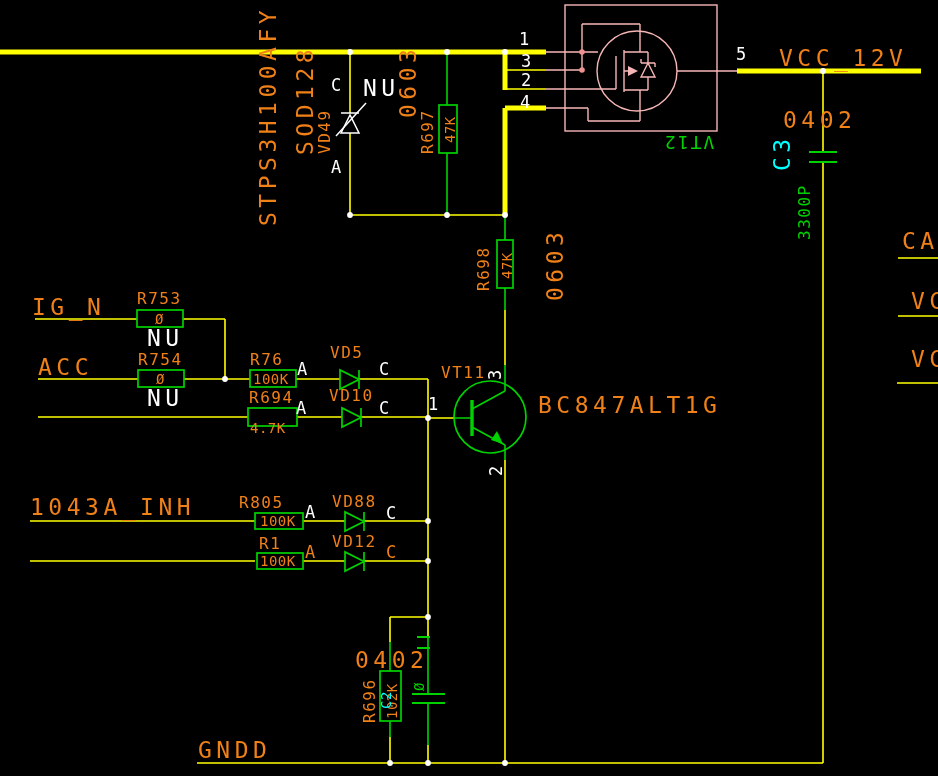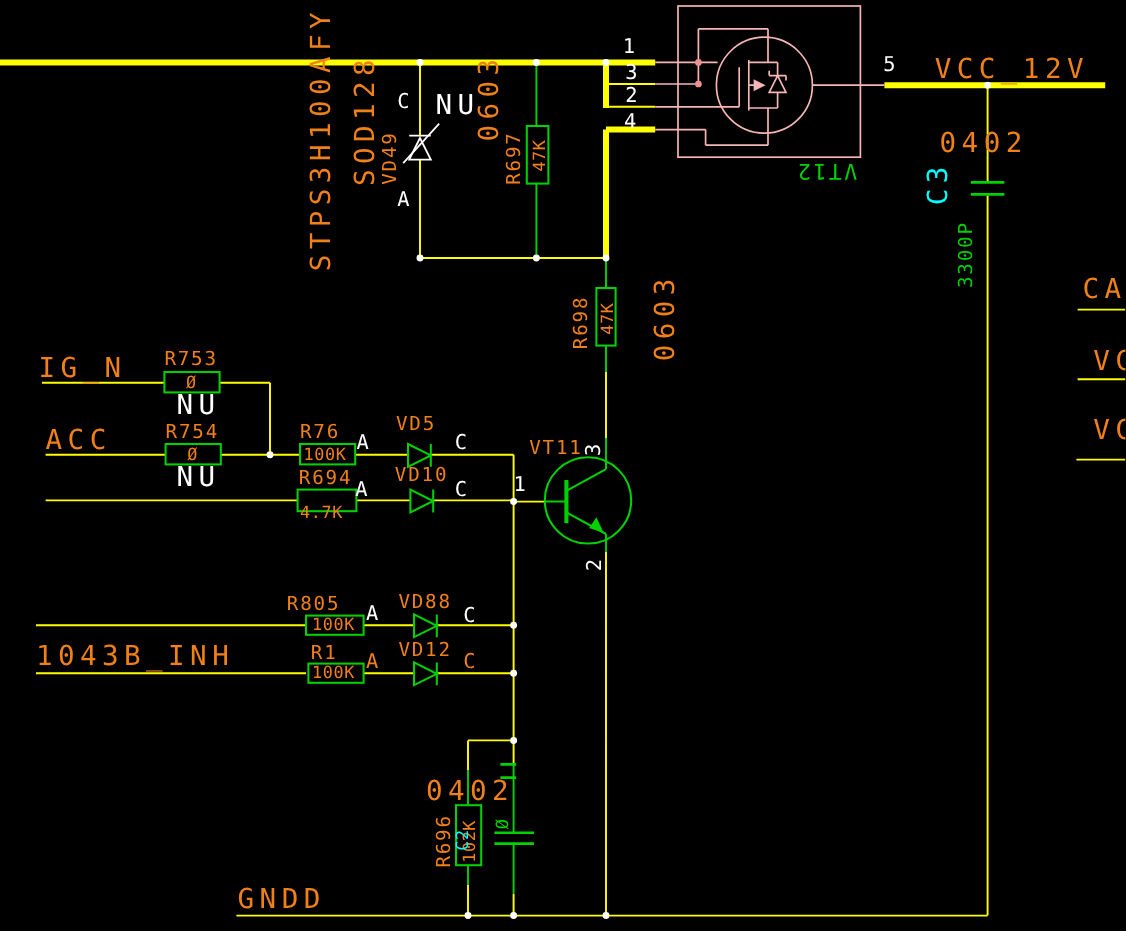--- a/index.html
+++ b/index.html
@@ -152,21 +152,21 @@
         <circle class="dot" cx="428" cy="617" r="2.9"></circle>
       <circle class="dot" cx="390" cy="763" r="2.9"></circle>
         <circle class="dot" cx="428" cy="763" r="2.9"></circle>
       <circle class="dot" cx="505" cy="763" r="2.9"></circle>
     </g>
   </svg>
 
   <div class="txt t-lg" style="left:779px;top:47px">VCC_12V</div>
   <div class="txt t-lg" style="left:32px;top:296px">IG_N</div>
   <div class="txt t-lg" style="left:38px;top:356px">ACC</div>
-  <div class="txt t-lg" style="left:30px;top:536px">1043B_INH</div>
+  <div class="txt t-lg" style="left:30px;top:496px">1043A_INH</div>
   <div class="txt t-lg" style="left:198px;top:739px">GNDD</div>
   <div class="txt t-lg" style="left:902px;top:230px">CAR</div>
   <div class="txt t-lg" style="left:911px;top:290px">VC</div>
   <div class="txt t-lg" style="left:911px;top:348px">VC</div>
 
   <div class="txt t-lg rot" style="left:257px;top:226px">STPS3H100AFY</div>
   <div class="txt t-lg rot" style="left:294px;top:155px">SOD128</div>
   <div class="txt t-md rot" style="left:317px;top:154px">VD49</div>
   <div class="txt t-pin" style="left:331px;top:77px">C</div>
   <div class="txt t-pin" style="left:331px;top:159px">A</div>
@@ -206,20 +206,21 @@
   <div class="txt t-pin" style="left:297px;top:361px">A</div>
   <div class="txt t-pin" style="left:379px;top:361px">C</div>
   <div class="txt t-md" style="left:329px;top:388px">VD10</div>
   <div class="txt t-pin" style="left:296px;top:400px">A</div>
   <div class="txt t-pin" style="left:379px;top:400px">C</div>
 
   <div class="txt t-pin" style="left:428px;top:396px">1</div>
   <div class="txt t-md" style="left:441px;top:365px">VT11</div>
   <div class="txt t-pin rot" style="left:487px;top:380px">3</div>
   <div class="txt t-pin rot" style="left:488px;top:476px">2</div>
+  <div class="txt t-lg" style="left:538px;top:394px">BC847ALT1G</div>
 
   <div class="txt t-md" style="left:239px;top:495px">R805</div>
   <div class="txt t-sm" style="left:260px;top:514px">100K</div>
   <div class="txt t-md" style="left:259px;top:536px">R1</div>
   <div class="txt t-sm" style="left:260px;top:554px">100K</div>
   <div class="txt t-md" style="left:332px;top:494px">VD88</div>
   <div class="txt t-pin" style="left:305px;top:504px">A</div>
   <div class="txt t-pin" style="left:386px;top:505px">C</div>
   <div class="txt t-md" style="left:332px;top:534px">VD12</div>
   <div class="txt t-pin orange" style="left:305px;top:544px">A</div>

